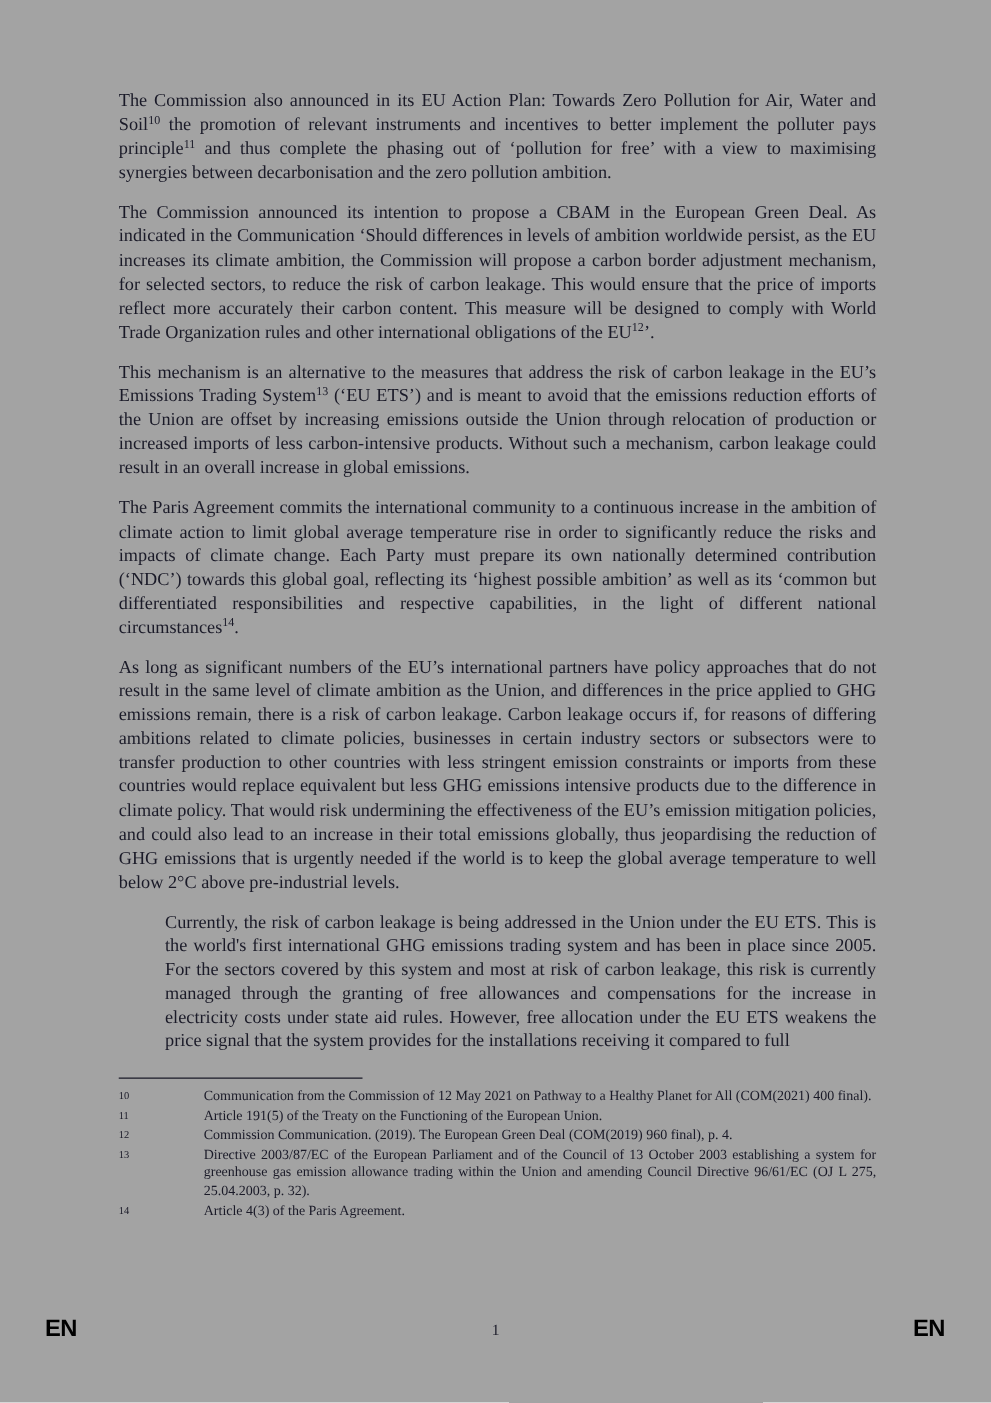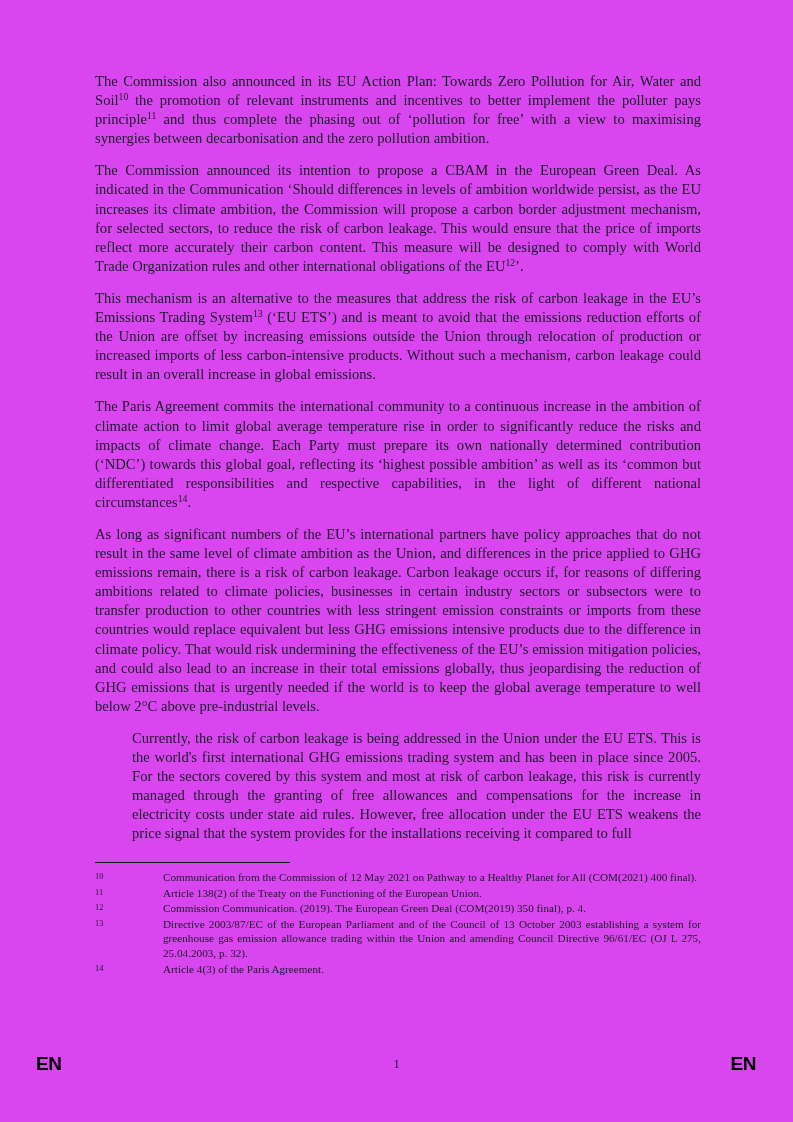--- a/index.html
+++ b/index.html
@@ -5,21 +5,21 @@
   html, body {
     margin: 0;
     padding: 0;
     background: #ffffff;
   }
   .page {
     position: relative;
     width: 793px;
     height: 1122px;
     margin: 0 auto;
-    background: #d946ef;
+    background: #a3a3a3;
     font-family: "Liberation Serif", "DejaVu Serif", serif;
     color: #1a1a28;
     overflow: hidden;
     box-sizing: border-box;
   }
   .body-block {
     position: absolute;
     left: 95px;
     top: 72px;
     width: 606px;
@@ -112,25 +112,25 @@
 
   <div class="footnotes">
     <div class="fn-rule"></div>
     <div>
         <div class="fn-row">
           <div class="fn-num">10</div>
           <div class="fn-text">Communication from the Commission of 12 May 2021 on Pathway to a Healthy Planet for All (COM(2021) 400 final).</div>
         </div>
         <div class="fn-row">
           <div class="fn-num">11</div>
-          <div class="fn-text">Article 138(2) of the Treaty on the Functioning of the European Union.</div>
+          <div class="fn-text">Article 191(5) of the Treaty on the Functioning of the European Union.</div>
         </div>
         <div class="fn-row">
           <div class="fn-num">12</div>
-          <div class="fn-text">Commission Communication. (2019). The European Green Deal (COM(2019) 350 final), p. 4.</div>
+          <div class="fn-text">Commission Communication. (2019). The European Green Deal (COM(2019) 960 final), p. 4.</div>
         </div>
         <div class="fn-row">
           <div class="fn-num">13</div>
           <div class="fn-text">Directive 2003/87/EC of the European Parliament and of the Council of 13 October 2003 establishing a system for greenhouse gas emission allowance trading within the Union and amending Council Directive 96/61/EC (OJ L 275, 25.04.2003, p. 32).</div>
         </div>
         <div class="fn-row">
           <div class="fn-num">14</div>
           <div class="fn-text">Article 4(3) of the Paris Agreement.</div>
         </div>
       </div>

